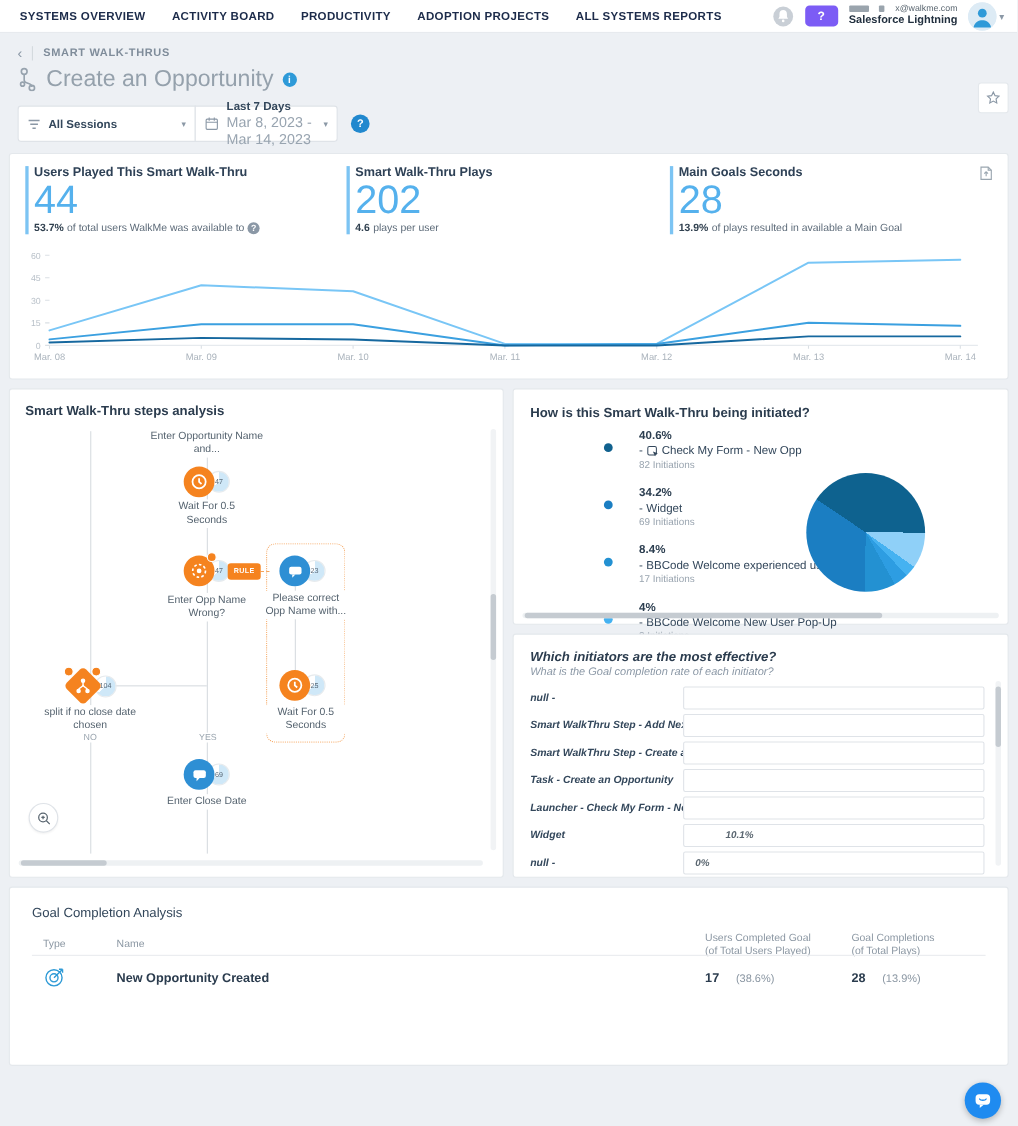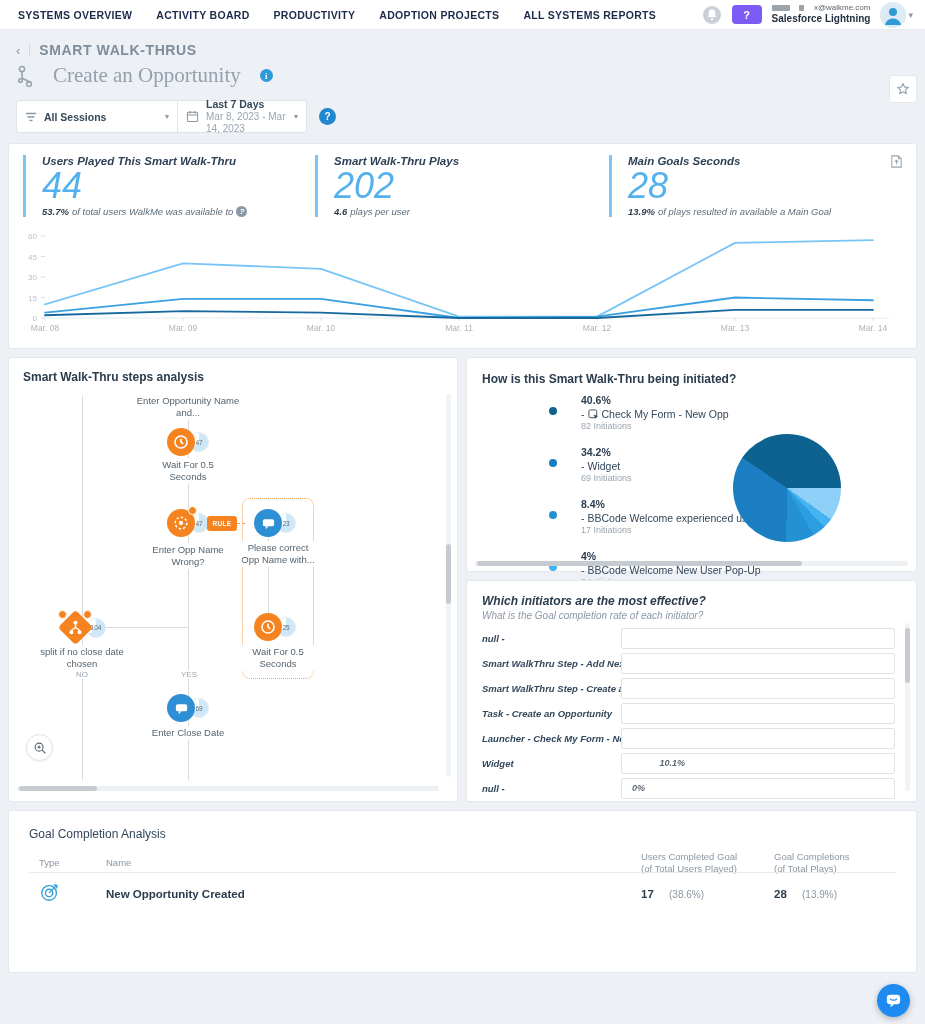--- a/index.html
+++ b/index.html
@@ -19,43 +19,43 @@
   .account-line2 { font-size:10px; font-weight:bold; color:#22303f; }
   .avatar-wrap { display:flex; align-items:center; gap:2px; cursor:pointer; }
   .avatar { width:26px; height:26px; border-radius:50%; overflow:hidden; background:#ddebf5; }
   .caret { color:#8b98a6; font-size:9px; }
 
   
   .page-head { padding:12px 16px 0; position:relative; }
   .breadcrumb-row { display:flex; align-items:center; gap:9px; }
   .back-chevron { color:#8b98a6; font-size:13px; cursor:pointer; line-height:1; }
   .bc-divider { width:1px; height:13px; background:#d4dade; }
-  .breadcrumb { font-size:14px; color:#7f8c9a; letter-spacing:.6px; font-weight:bold; }
-  .title-row { display:flex; align-items:center; gap:19px; margin-top:5px;font-family:Liberation Serif, serif; }
+  .breadcrumb { font-size:10px; color:#7f8c9a; letter-spacing:.6px; font-weight:bold; }
+  .title-row { display:flex; align-items:center; gap:8px; margin-top:5px; }
   .page-title { font-size:21px; font-weight:400; color:#95a1ac; }
   .info-dot { width:13px; height:13px; border-radius:50%; background:#2e9ad8; color:#fff; font-size:9px; font-weight:bold; display:flex; align-items:center; justify-content:center; cursor:pointer; }
   .star-btn { position:absolute; right:8px; top:14px; width:28px; height:28px; background:#fff; border:1px solid #e4e8ec; border-radius:3px; display:flex; align-items:center; justify-content:center; cursor:pointer; }
 
   .filters { display:flex; align-items:center; margin-top:12px; }
   .filter-box { background:#fff; border:1px solid #dfe3e8; height:33px; display:flex; align-items:center; padding:0 8px; cursor:pointer; }
   .fb1 { width:162px; border-radius:3px 0 0 3px; }
   .fb2 { width:130px; margin-left:-1px; border-radius:0 3px 3px 0; }
   .filter-label { font-size:10.5px; font-weight:bold; color:#33475b; margin-left:7px; }
   .fb-caret { margin-left:auto; color:#8b98a6; font-size:8px; }
   .date-text { margin-left:7px; line-height:1.2; }
   .date-main { font-size:10.5px; font-weight:bold; color:#33475b; }
-  .date-sub { font-size:10px; color:#98a4b0; }
+  .date-sub { font-size:13px; color:#98a4b0; }
   .q-circle { width:17px; height:17px; border-radius:50%; background:#2188ce; color:#fff; font-size:10px; font-weight:bold; display:flex; align-items:center; justify-content:center; margin-left:12px; cursor:pointer; }
 
   
   .card { background:#fff; border:1px solid #e4e8ec; border-radius:3px; }
   .card-title { font-size:12px; font-weight:bold; color:#2b3c4e; }
 
   .overview-card { margin:10px 8px 0; height:206px; position:relative; }
-  .kpi { position:absolute; top:11px; border-left:3px solid #7cc4f3; padding-left:16px;font-style:italic; }
+  .kpi { position:absolute; top:11px; border-left:3px solid #7cc4f3; padding-left:5px; }
   .kpi1 { left:14px; width:280px; } .kpi2 { left:306px; width:280px; } .kpi3 { left:600px; width:285px; }
   .kpi-title { font-size:11.5px; font-weight:bold; color:#2e4156; }
   .kpi-value { font-size:36px; font-weight:300; color:#55b1ed; line-height:1.08; }
   .kpi-note { font-size:9.5px; color:#5d6b79; display:flex; align-items:center; gap:3px; }
   .kpi-note b { color:#30404f; }
   .gray-info { width:11px; height:11px; border-radius:50%; background:#8b98a6; color:#fff; font-size:8px; font-weight:bold; display:inline-flex; align-items:center; justify-content:center; }
   .export-btn { position:absolute; right:12px; top:10px; cursor:pointer; }
   .trend-wrap { position:absolute; left:8px; top:90px; }
 
   .middle { display:flex; gap:8px; margin:8px 8px 0; }

